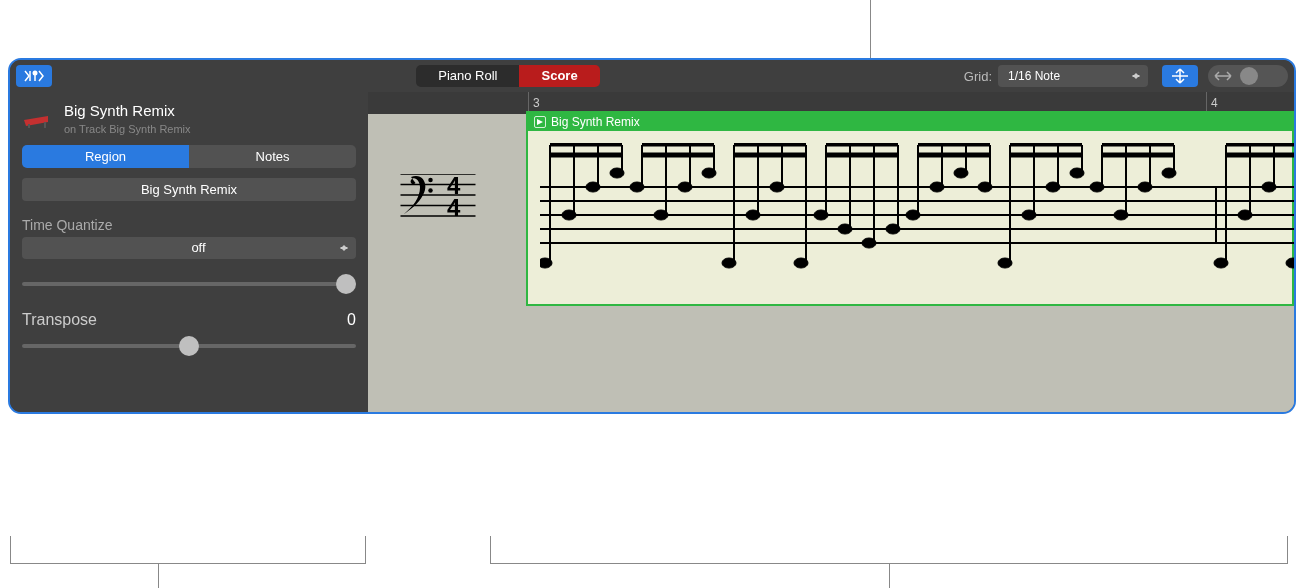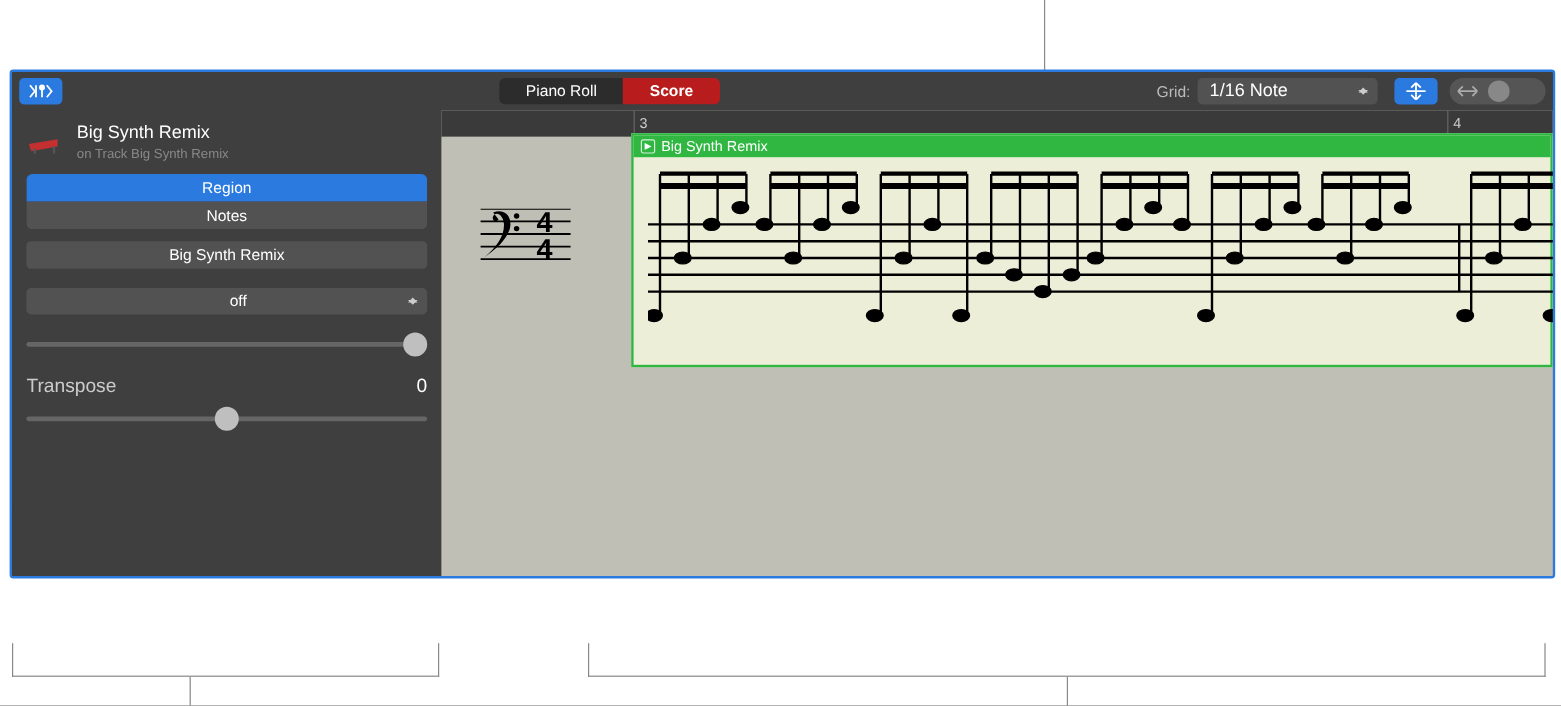--- a/index.html
+++ b/index.html
@@ -4,23 +4,23 @@
 <style>
 * { margin: 0; padding: 0; box-sizing: border-box; font-family: -apple-system, Helvetica, Arial, sans-serif; }
 
 body { background: #fff; width: 1301px; height: 588px; position: relative; overflow: hidden; }
 
 .callout-top { position: absolute; left: 870px; top: 0; width: 1px; height: 60px; background: #888; }
 
 .app-window {
   position: absolute;
   left: 8px; top: 58px;
-  width: 1288px; height: 424px;
+  width: 1288px; height: 356px;
   border: 2px solid #2a7ae0;
-  border-radius: 3px;
+  border-radius: 13px;
   overflow: hidden;
   display: flex;
   flex-direction: column;
   background: #3f3f3f;
 }
 
 .toolbar {
   height: 32px;
   background: #3f3f3f;
   display: flex;
@@ -55,21 +55,21 @@
   border: none;
 }
 
 .seg-btn.active { background: #b91c1c; font-weight: bold; }
 
 .grid-label { color: #bbb; font-size: 13px; margin-right: 6px; }
 
 .dropdown {
   background: #525252;
   color: #fff;
-  font-size: 15px;
+  font-size: 12px;
   padding: 0 20px 0 10px;
   height: 22px; line-height: 22px;
   border-radius: 4px;
   position: relative;
   width: 150px;
   cursor: pointer;
 }
 
 .dropdown::after {
   content: ""; position: absolute; right: 8px; top: 4px;
@@ -116,21 +116,20 @@
 
 .region-header { display: flex; gap: 10px; margin-bottom: 10px; }
 .region-icon { width: 32px; height: 24px; margin-top: 4px; }
 .region-title { color: #fff; font-size: 15px; font-weight: 500; }
 .region-sub { color: #888; font-size: 11px; margin-top: 4px; }
 
 .tabs {
   display: flex; width: 100%;
   border-radius: 5px; overflow: hidden;
   margin-bottom: 10px;
-  flex-direction: column;
 }
 .tab {
   flex: 1; text-align: center;
   font-size: 13px; color: #fff;
   padding: 4px 0;
   background: #525252;
   cursor: pointer;
 }
 .tab.active { background: #2a7ae0; }
 
@@ -293,20 +292,21 @@
         </div>
       </div>
 
       <div class="tabs">
         <div class="tab active">Region</div>
         <div class="tab">Notes</div>
       </div>
 
       <div class="name-field">Big Synth Remix</div>
 
+      <div class="param-label">Time Quantize</div>
       <div class="select">off</div>
 
       <div class="slider">
         <div class="slider-track"></div>
         <div class="slider-thumb" style="left: calc(100% - 20px)"></div>
       </div>
 
       <div class="param-row">
         <span>Transpose</span>
         <span style="color:#fff">0</span>

